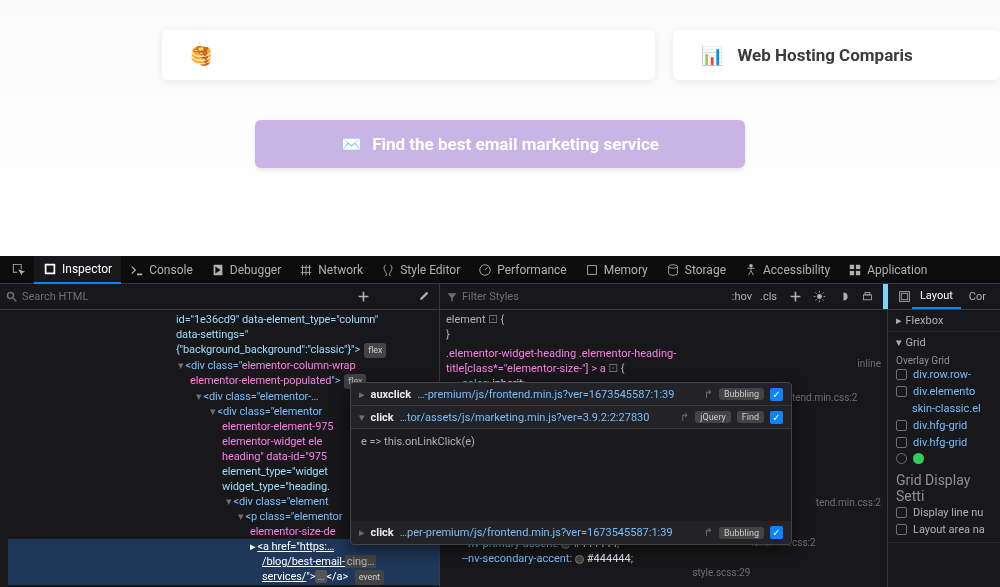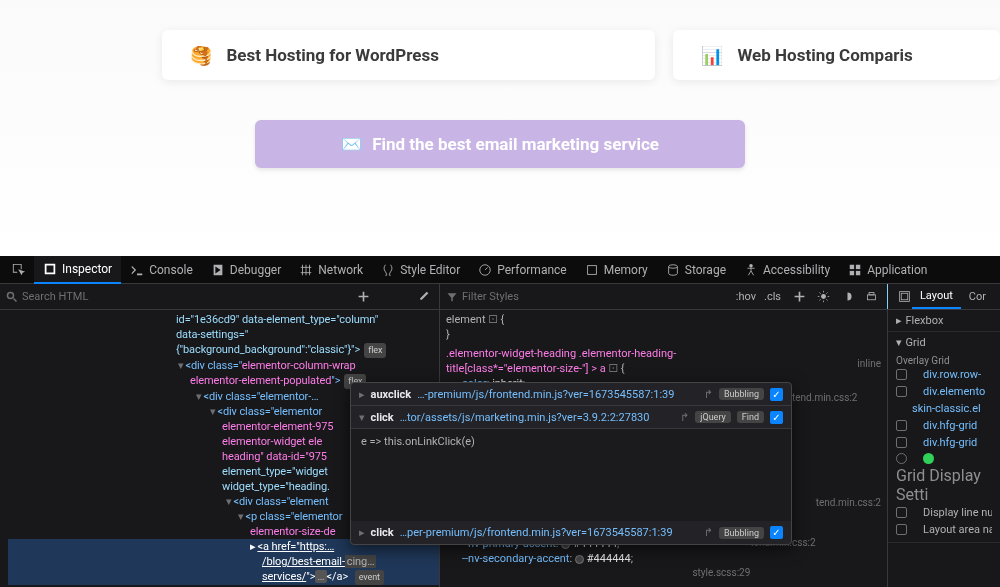--- a/index.html
+++ b/index.html
@@ -21,21 +21,21 @@
 
 .tabbar { height: 28px; background: #0c0c0d; display: flex; padding: 0 4px; border-bottom: 1px solid #38383d; font-family: -apple-system, sans-serif; font-size: 12px; }
 .tab { display: flex; align-items: center; padding: 0 9px; height: 28px; color: #b1b1b3; gap: 5px; }
 .tab.active { background: #18181a; color: #fff; border-bottom: 2px solid #0a84ff; }
 .tab svg, .pick svg { width: 14px; height: 14px; fill: currentColor; }
 .pick { padding: 0 8px; display: flex; align-items: center; }
 
 
 .toolbar { height: 26px; display: flex; border-bottom: 1px solid #38383d; }
 .tool-left { width: 440px; display: flex; align-items: center; padding: 0 6px; border-right: 1px solid #38383d; gap: 36px; }
-.tool-mid { flex: 1; display: flex; align-items: center; padding: 0 6px; border-right: 1px solid #7dd3fc; }
+.tool-mid { flex: 1; display: flex; align-items: center; padding: 0 6px; border-right: 5px solid #7dd3fc; }
 .tool-right { width: 112px; display: flex; align-items: center; padding: 0 6px; }
 .search { flex: 1; display: flex; align-items: center; gap: 4px; color: #6f6f73; }
 .iconbtn { width: 20px; height: 20px; display: flex; align-items: center; justify-content: center; color: #b1b1b3; margin-left: 4px; }
 .iconbtn svg { width: 13px; height: 13px; fill: currentColor; }
 .txt-btn { color: #b1b1b3; padding: 0 4px; font-size: 11px; }
 
 
 .panels { flex: 1; display: flex; overflow: hidden; position: relative; }
 .html-panel { width: 440px; border-right: 1px solid #38383d; overflow: hidden; padding: 2px 0 0 8px; line-height: 15px; letter-spacing: -0.1px; }
 .html-panel .line { white-space: nowrap; }
@@ -67,35 +67,34 @@
 .popup-row .chip { background: #444; color: #ccc; border-radius: 3px; padding: 1px 5px; font-size: 9px; }
 .popup-row .chk { width: 13px; height: 13px; background: #0a84ff; border-radius: 2px; display: flex; align-items: center; justify-content: center; color: #fff; font-size: 10px; }
 .popup-code { padding: 6px 10px; background: #1b1b1d; height: 92px; color: #b1b1b3; }
 
 
 .side-tabs { display: flex; height: 24px; border-bottom: 1px solid #38383d; align-items: center; }
 .side-tab { padding: 0 8px; height: 24px; display: flex; align-items: center; }
 .side-tab.active { color: #fff; border-bottom: 2px solid #0a84ff; }
 .side-sec { padding: 4px 8px; border-bottom: 1px solid #2a2a2e; }
 .side-sec-h { display: flex; align-items: center; gap: 4px; color: #b1b1b3; font-size: 11px; }
-.side-item { display: flex; align-items: center; gap: 16px; padding: 2px 0; white-space: nowrap; overflow: hidden; }
+.side-item { display: flex; align-items: center; gap: 6px; padding: 2px 0; white-space: nowrap; overflow: hidden; }
 .side-item .cbox { width: 11px; height: 11px; border: 1px solid #6f6f73; border-radius: 2px; flex-shrink: 0; }
 .side-item .glabel { color: #75bfff; }
 .circ { width: 11px; height: 11px; border-radius: 50%; flex-shrink: 0; }
 .circ.green { background: #30d158; }
 .circ.outline { border: 1px solid #6f6f73; }
 </style>
 </head>
 <body>
 
 <div class="page-area">
   <div class="card-row">
     <div class="card card1">
       <span class="emoji">🥞</span>
-      <span>Best Hosting for WordPress</span>
     </div>
     <div class="card card2">
       <span class="emoji">📊</span>
       <span>Web Hosting Comparis</span>
     </div>
   </div>
   <div class="cta">
     <span class="emoji">✉️</span>
     <span>Find the best email marketing service</span>
   </div>
@@ -319,21 +318,21 @@
             <span class="glabel">div.hfg-grid</span>
           </div>
         <div class="side-item">
             <span class="cbox"></span>
             <span class="glabel">div.hfg-grid</span>
           </div>
         <div class="side-item">
             <span class="circ outline"></span>
             <span class="circ green"></span>
           </div>
-        <div style="margin-top:0;font-size:16px;color:#8f8f93">Grid Display Setti</div>
+        <div style="margin-top:6px;font-size:14px;color:#8f8f93">Grid Display Setti</div>
         <div class="side-item">
             <span class="cbox"></span>
             <span>Display line nu</span>
           </div>
         <div class="side-item">
             <span class="cbox"></span>
             <span>Layout area na</span>
           </div>
       </div>
     </div>

